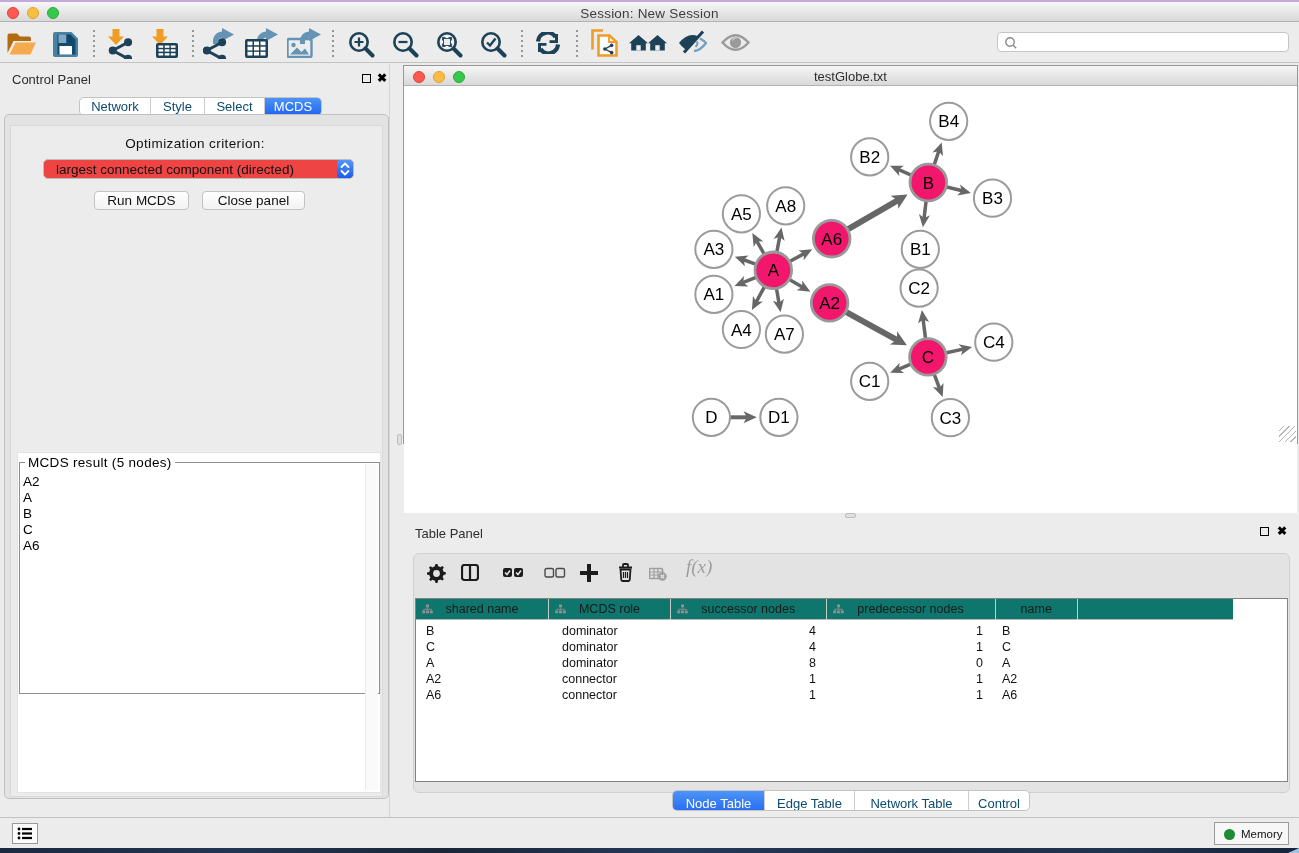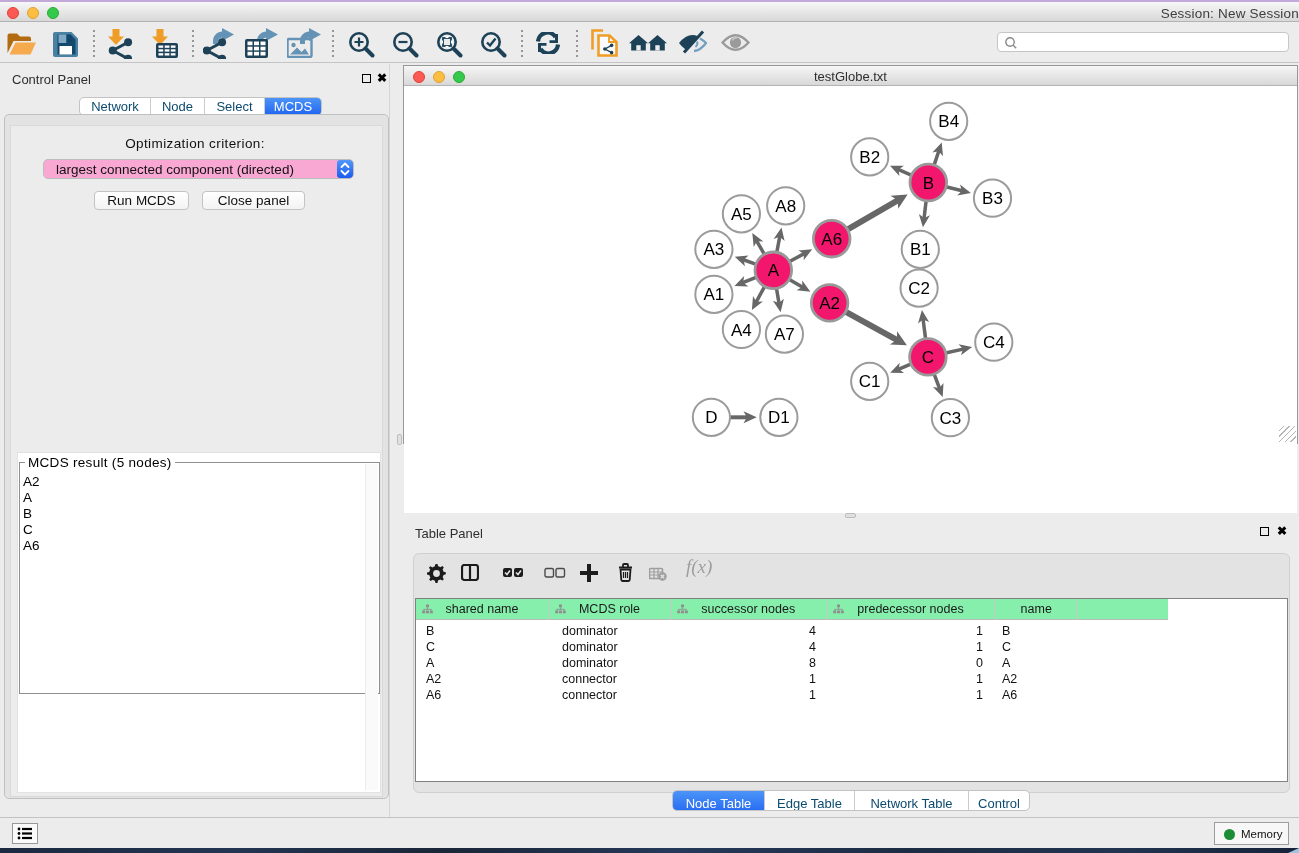--- a/index.html
+++ b/index.html
@@ -2,38 +2,38 @@
 <html><head><meta charset="utf-8"><title>Session: New Session</title><style>
 *{margin:0;padding:0;box-sizing:border-box}
 html,body{width:1299px;height:853px;overflow:hidden;font-family:"Liberation Sans",sans-serif;background:#ececec}
 #app{position:relative;width:1299px;height:853px}
 #topline{position:absolute;left:0;top:0;width:1299px;height:2px;background:#c3a9da}
 #titlebar{position:absolute;left:0;top:2px;width:1299px;height:20px;background:linear-gradient(#f7f7f7,#d8d8d8);border-bottom:1px solid #b3b3b3}
 .tl{position:absolute;top:5px;width:12px;height:12px;border-radius:50%}
 #titlebar .t1{left:7px;background:#fc5952;border:1px solid #e14138}
 #titlebar .t2{left:27px;background:#fcbe41;border:1px solid #e0a131}
 #titlebar .t3{left:47px;background:#35c94b;border:1px solid #2aab38}
-#titlebar .ttl{position:absolute;left:0;right:0;top:4px;text-align:right;font-size:13.5px;letter-spacing:.2px;color:#3e3e3e}
+#titlebar .ttl{position:absolute;left:0;right:0;top:4px;text-align:center;font-size:13.5px;letter-spacing:.2px;color:#3e3e3e}
 #toolbar{position:absolute;left:0;top:23px;width:1299px;height:40px;background:#ececec;border-bottom:1px solid #c4c4c4}
 .tsep{position:absolute;top:7px;height:28px;width:2px;background:repeating-linear-gradient(#969696 0 2px,rgba(0,0,0,0) 2px 5px)}
 .ticon{position:absolute;top:0}
 #search{position:absolute;left:997px;top:9px;width:292px;height:20px;background:#fff;border:1px solid #c6c6c6;border-radius:4px}
 
 #cp{position:absolute;left:0;top:64px;width:390px;height:753px;background:#ececec;border-right:1px solid #d5d5d5}
 #cp .hdr{position:absolute;left:12px;top:8px;font-size:13px;color:#2e2e2e}
 .winbtn-sq{position:absolute;width:9px;height:9px;border:1.5px solid #000}
 .winbtn-x{position:absolute;font-size:12px;font-weight:bold;color:#000;line-height:10px}
 .seg{position:absolute;display:flex;background:#fff;border:1px solid #c3c3c3;border-radius:5px;overflow:hidden}
 .seg .s{flex:none;display:flex;align-items:center;justify-content:center;font-size:13px;color:#0c4a6e;border-right:1px solid #ccc}
 .seg .s:last-child{border-right:none}
 .seg .sel{background:linear-gradient(#4c94f8,#2065f1);color:#fff}
 #groupbox{position:absolute;left:4px;top:50px;width:385px;height:685px;background:#e3e3e3;border:1px solid #c0c0c0;border-radius:5px}
 #innerpanel{position:absolute;left:5px;top:10px;width:373px;height:672px;background:#ececec;border:1px solid #d9d9d9}
 #optlbl{position:absolute;left:0;top:72px;width:390px;text-align:center;font-size:13.5px;letter-spacing:.4px;color:#111}
-#dropdown{position:absolute;left:43px;top:95px;width:311px;height:20px;background:#f9a8d4;border:1px solid #bdbdbd;border-radius:5px}
+#dropdown{position:absolute;left:43px;top:95px;width:311px;height:20px;background:#ef4444;border:1px solid #bdbdbd;border-radius:5px}
 #dropdown .txt{position:absolute;left:12px;top:2px;font-size:13.5px;color:#111}
 #dropdown .step{position:absolute;right:0px;top:0px;width:16px;height:18px;background:linear-gradient(#5297f9,#1b5cf0);border-radius:3px 4px 4px 3px}
 .btn{position:absolute;height:19px;background:linear-gradient(#ffffff,#f3f3f3);border:1px solid #c3c3c3;border-radius:4px;font-size:13.5px;color:#111;text-align:center;line-height:17px}
 #mcdsbox{position:absolute;left:17px;top:388px;width:364px;height:341px;background:#fff;border:1px solid #e2e2e2}
 #mcdsfs{position:absolute;left:1px;top:9px;width:361px;height:232px;border:1px solid #8f8f8f}
 #mcdslegend{position:absolute;left:5px;top:-8px;background:#fff;padding:0 3px;font-size:13.5px;letter-spacing:.3px;color:#000;white-space:nowrap}
 #mcdslist{position:absolute;left:5px;top:21px;font-size:13.5px;color:#000;line-height:16px}
 #mcdsscroll{position:absolute;right:2px;top:11px;width:13px;height:326px;background:#fafafa;border-left:1px solid #ebebeb}
 
 #netwin{position:absolute;left:403px;top:65px;width:895px;height:379px;background:#fff;border:1px solid #979797}
@@ -47,21 +47,21 @@
  repeating-linear-gradient(135deg,transparent 0 3px,#b5b5b5 3px 4px)}
 
 .vgrip{position:absolute;width:5px;height:11px;background:#e0e0e0;border:1px solid #bdbdbd;border-radius:2px}
 .hgrip{position:absolute;width:11px;height:5px;background:#e0e0e0;border:1px solid #bdbdbd;border-radius:2px}
 
 #tp{position:absolute;left:404px;top:518px;width:895px;height:299px;background:#ececec}
 #tp .hdr{position:absolute;left:11px;top:8px;font-size:13px;color:#2e2e2e}
 #tpinner{position:absolute;left:9px;top:35px;width:877px;height:240px;background:#e3e3e3;border:1px solid #d0d0d0;border-radius:6px}
 #tptoolbar{position:absolute;left:0;top:0;width:100%;height:43px}
 #tbl{position:absolute;left:1px;top:44px;width:873px;height:184px;background:#fff;border:1px solid #828282}
-#tblhead{position:absolute;left:0;top:0;width:752px;height:21px;background:#86efac;border-bottom:1px solid #b9b9b9}
+#tblhead{position:absolute;left:0;top:0;width:817px;height:21px;background:#0f766e;border-bottom:1px solid #b9b9b9}
 .th{position:absolute;top:0;height:21px;border-right:1px solid #c9c9c9;font-size:12.5px;color:#1a1a1a}
 .th span{position:absolute;top:3px;width:100%;text-align:center}
 .cell{position:absolute;font-size:12.5px;color:#111;white-space:nowrap}
 
 #bottabs{left:672px;top:790px;height:21px}
 #bottabs .s{padding:12px}
 
 #status{position:absolute;left:0;top:817px;width:1299px;height:31px;background:#ececec;border-top:1px solid #c2c2c2}
 #listbtn{position:absolute;left:12px;top:5px;width:26px;height:21px;background:#fafafa;border:1px solid #989898}
 #membtn{position:absolute;right:10px;top:4px;width:75px;height:23px;background:#f7f7f7;border:1px solid #9c9c9c;font-size:11.5px;color:#111}
@@ -206,21 +206,21 @@
         </svg>
       </div>
 </div>
 
 <div id="cp">
   <div class="hdr">Control Panel</div>
   <div class="winbtn-sq" style="left:362px;top:10px"></div>
   <div class="winbtn-x" style="left:377px;top:9px">✖</div>
   <div class="seg" style="left:79px;top:33px;height:19px">
     <div class="s" style="width:71px">Network</div>
-    <div class="s" style="width:54px">Node</div>
+    <div class="s" style="width:54px">Style</div>
     <div class="s" style="width:60px">Select</div>
     <div class="s sel" style="width:56px">MCDS</div>
   </div>
   <div id="groupbox">
         <div id="innerpanel"></div>
       </div>
   <div id="optlbl">Optimization criterion:</div>
   <div id="dropdown">
         <div class="txt">largest connected component (directed)</div>
     <div class="step"><svg width="16" height="18" viewBox="0 0 16 18">

